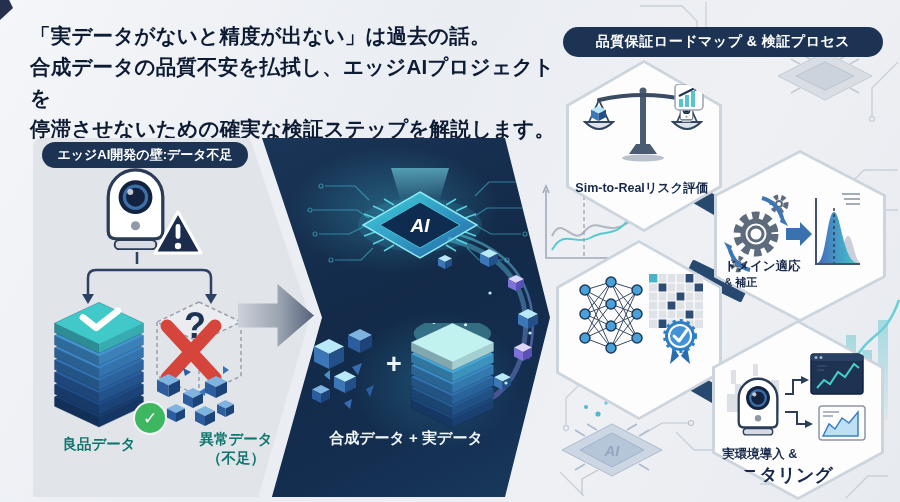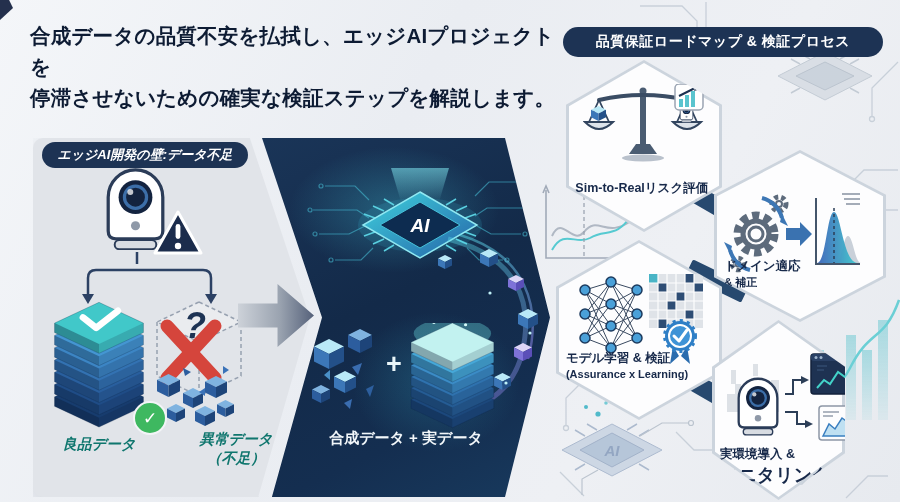--- a/index.html
+++ b/index.html
@@ -16,21 +16,21 @@
   .corner-mark{left:0;top:0;width:13px;height:20px;background:#24304d;
     clip-path:polygon(0 0,70% 0,100% 40%,0 100%);}
 
   
   .pill{display:flex;align-items:center;justify-content:center;border-radius:15px;
     color:#fff;font-weight:700;}
 
   
   .left-panel{left:33px;top:138px;width:278px;height:359px;background:#e1e4e9;
     border-radius:10px;clip-path:polygon(0 0,78% 0,99.6% 50%,81% 100%,0 100%);
-    box-shadow:0 6px 18px rgba(40,60,90,.14);font-style:italic;}
+    box-shadow:0 6px 18px rgba(40,60,90,.14);}
   .left-title{left:9px;top:4px;width:206px;height:26px;background:#1d3354;font-size:13px;}
   .stack-label{color:#0f766e;font-weight:800;font-size:14.5px;text-align:center;line-height:19px;}
   .badge-circ{border-radius:50%;display:flex;align-items:center;justify-content:center;
     color:#fff;font-weight:800;border:2.5px solid #f2f4f7;}
 
   
   .mid-panel{left:250px;top:138px;width:300px;height:359px;
     clip-path:polygon(4% 0,85% 0,100% 50%,85% 100%,7.3% 100%,24% 50%);
     background:linear-gradient(155deg,#1a3558 0%,#132a49 45%,#142e50 75%,#183ciente 100%);
     background:linear-gradient(155deg,#1a3558 0%,#132a49 45%,#142e50 75%,#183a5e 100%);}
@@ -190,20 +190,21 @@
           <path d="M598,470 l-16,9 v16"></path>
         </g>
       <circle cx="598" cy="414" r="2.6" fill="#49b8c8"></circle>
         <circle cx="586" cy="407" r="2" fill="#49b8c8"></circle>
         <circle cx="606" cy="403" r="1.8" fill="#6fc9d4"></circle>
     </g>
   </svg>
 
   <div class="abs corner-mark"></div>
   <div class="abs heading">
+    <div>「実データがないと精度が出ない」は過去の話。</div>
     <div>合成データの品質不安を払拭し、エッジAIプロジェクトを</div>
     <div>停滞させないための確実な検証ステップを解説します。</div>
   </div>
 
   <div class="abs left-panel">
     <div class="abs pill left-title">エッジAI開発の壁:データ不足</div>
 
     <svg class="abs" style="left:70px;top:28px" width="65" height="84" viewBox="0 0 50 64.6">
         <use href="#cam"></use>
       </svg>
@@ -466,27 +467,23 @@
       </g>
       <g>
         <polygon points="98,72 95,90 104,82" fill="#2a6cae"></polygon>
         <polygon points="112,72 115,90 106,82" fill="#2a6cae"></polygon>
         <circle cx="105" cy="62" r="15" fill="#2f7fc6"></circle>
         <circle cx="105" cy="62" r="15" fill="none" stroke="#2f7fc6" stroke-width="4" stroke-dasharray="3 4"></circle>
         <circle cx="105" cy="62" r="11" fill="#3f93d6" stroke="#ffffff" stroke-width="2"></circle>
         <polyline points="99,62 104,67 112,56" fill="none" stroke="#ffffff" stroke-width="3" stroke-linecap="round" stroke-linejoin="round"></polyline>
       </g>
     </svg>
-    <div class="hex-label" style="top:61%;">
-      <span>モデル学習 &amp; 検証</span>
-      <span class="l2">(Assurance x Learning)</span>
-    </div>
-  </div>
-
-  <div class="abs hex" style="left:712px;top:320px;width:133px;height:180px;">
+  </div>
+
+  <div class="abs hex" style="left:712px;top:320px;width:172px;height:180px;">
     <svg class="hex-icon" style="left:13px;top:30px" width="142" height="100" viewBox="0 0 142 100">
       <g fill="#c3cbd4" opacity=".55">
         <polygon points="2,62 2,44 10,44 10,34 16,34 16,44 26,44 26,28 34,28 34,62"></polygon>
         <rect x="6" y="20" width="5" height="14"></rect>
           <rect x="28" y="14" width="5" height="12"></rect>
         <polygon points="36,62 36,40 46,40 46,30 54,30 54,62"></polygon>
       </g>
       <use href="#cam" transform="translate(10,26) scale(.92)"></use>
       <g stroke="#2c3e57" stroke-width="2" fill="none">
         <path d="M60,44 h8 V30 h8"></path>

